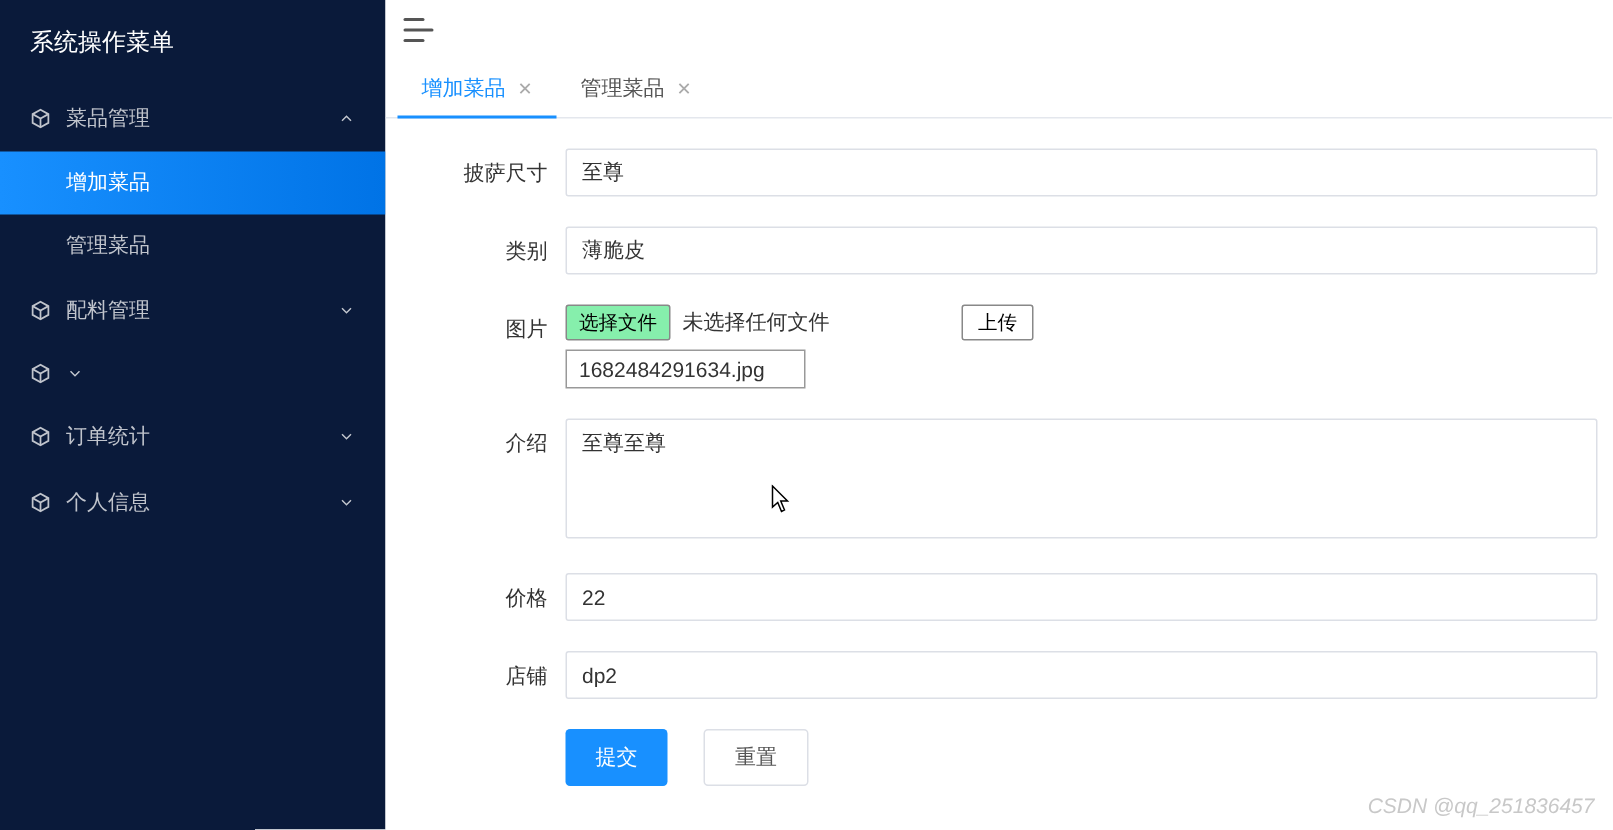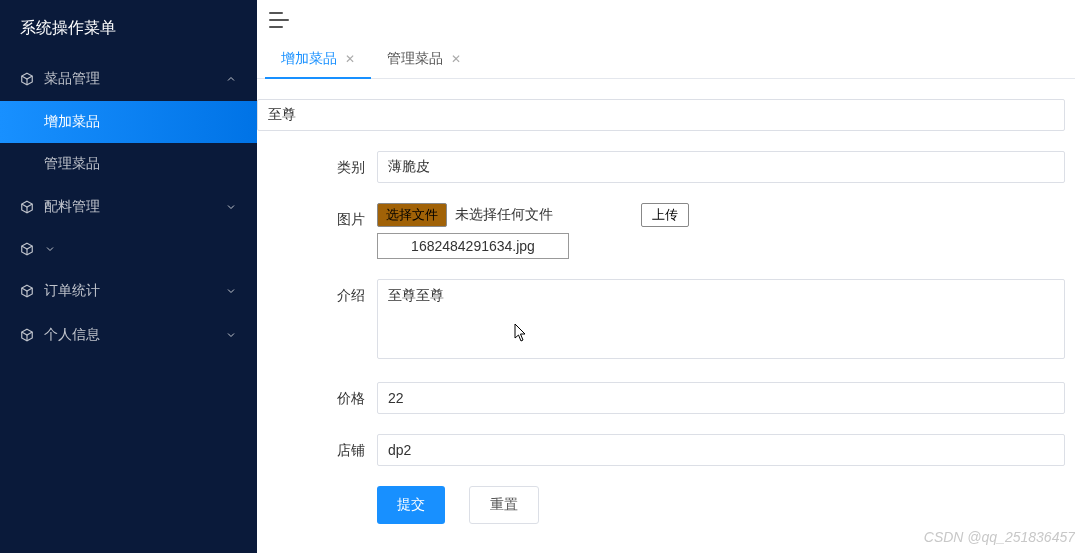--- a/index.html
+++ b/index.html
@@ -34,30 +34,30 @@
     .form-area { flex: 1; overflow: auto; padding: 10px 0 20px 0; }
     .form-row { display: flex; align-items: flex-start; padding: 10px 0; }
     .form-label { width: 120px; text-align: right; padding-right: 12px; padding-top: 8px; color: #333; font-size: 14px; flex-shrink: 0; }
     .form-content { flex: 1; padding-right: 10px; }
     .text-input, .textarea-input {
       width: 100%; border: 1px solid #dcdfe6; border-radius: 2px; padding: 7px 10px; font-size: 14px; color: #333; font-family: inherit;
     }
     .textarea-input { resize: none; height: 80px; }
     
     .file-row { display: flex; align-items: center; gap: 8px; flex-wrap: wrap; }
-    .btn-native { border: 1px solid #888; background: #a16207; padding: 2px 8px; font-size: 13px; cursor: pointer; border-radius: 2px; font-family: inherit; }
+    .btn-native { border: 1px solid #888; background: #86efac; padding: 2px 8px; font-size: 13px; cursor: pointer; border-radius: 2px; font-family: inherit; }
     .file-status { color: #333; font-size: 14px; }
     .upload-btn { border: 1px solid #888; background: #fff; padding: 2px 10px; font-size: 13px; cursor: pointer; border-radius: 2px; margin-left: 80px; font-family: inherit; }
-    .filename-box { border: 1px solid #999; padding: 4px 8px; font-size: 14px; margin-top: 6px; width: 192px; background: #fff; text-align: center; }
+    .filename-box { border: 1px solid #999; padding: 4px 8px; font-size: 14px; margin-top: 6px; width: 160px; background: #fff; }
     
     .form-buttons { display: flex; gap: 24px; padding-left: 120px; margin-top: 10px; }
     .btn-primary { background: #1890ff; color: #fff; border: none; padding: 9px 20px; font-size: 14px; cursor: pointer; border-radius: 3px; font-family: inherit; }
     .btn-default { background: #fff; color: #555; border: 1px solid #dcdfe6; padding: 9px 20px; font-size: 14px; cursor: pointer; border-radius: 3px; font-family: inherit; text-align: center; }
     
-    .watermark { position: absolute; bottom: 8px; right: 0; font-size: 14px; color: #c8c8c8; font-style: italic; pointer-events: none; }
+    .watermark { position: absolute; bottom: 8px; right: 12px; font-size: 14px; color: #c8c8c8; font-style: italic; pointer-events: none; }
     
     .cursor { position: absolute; left: 514px; top: 323px; width: 14px; height: 20px; pointer-events: none; z-index: 100; }
   </style>
 </head>
 <body>
 
 <div class="app">
 
   <aside class="sidebar">
     <div class="sidebar-title">系统操作菜单</div>
@@ -140,20 +140,21 @@
       </div>
       <div class="tab">
         <span>管理菜品</span>
         <span class="tab-close">✕</span>
       </div>
     </div>
 
     <div class="form-area">
 
       <div class="form-row">
+        <div class="form-label">披萨尺寸</div>
         <div class="form-content">
           <input class="text-input" type="text" value="至尊" style="">
         </div>
       </div>
 
       <div class="form-row">
         <div class="form-label">类别</div>
         <div class="form-content">
           <input class="text-input" type="text" value="薄脆皮" style="">
         </div>

